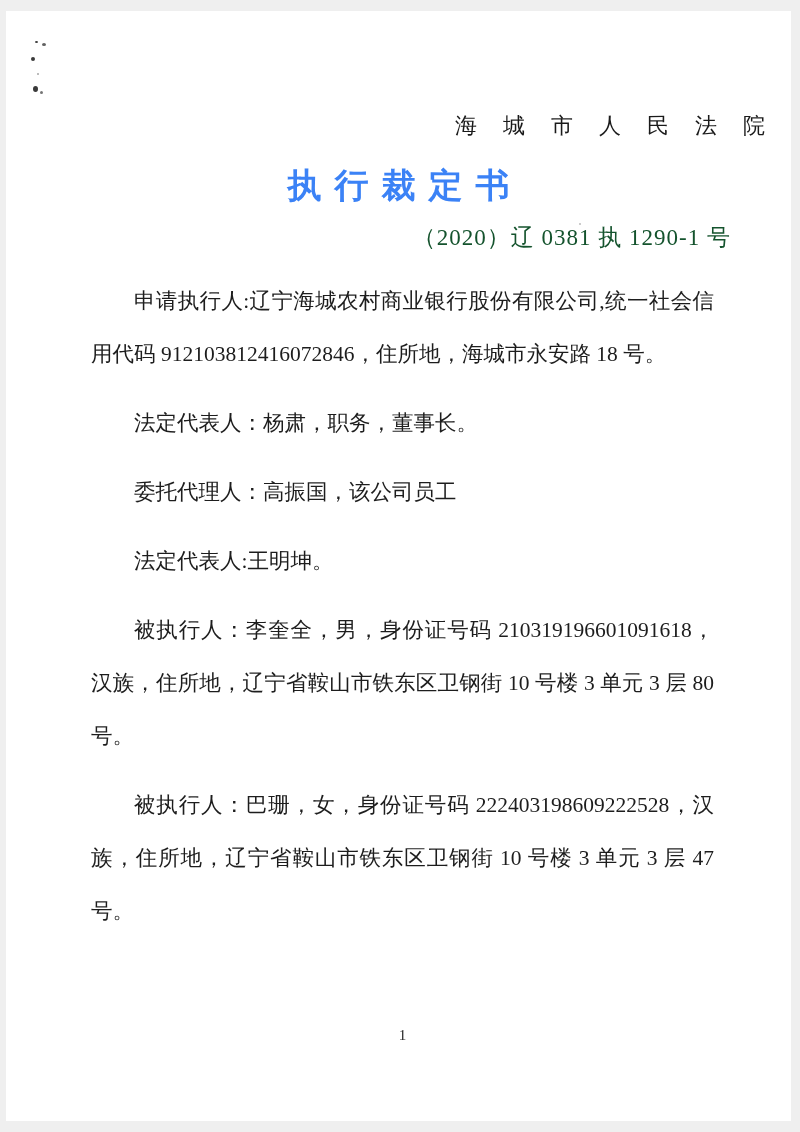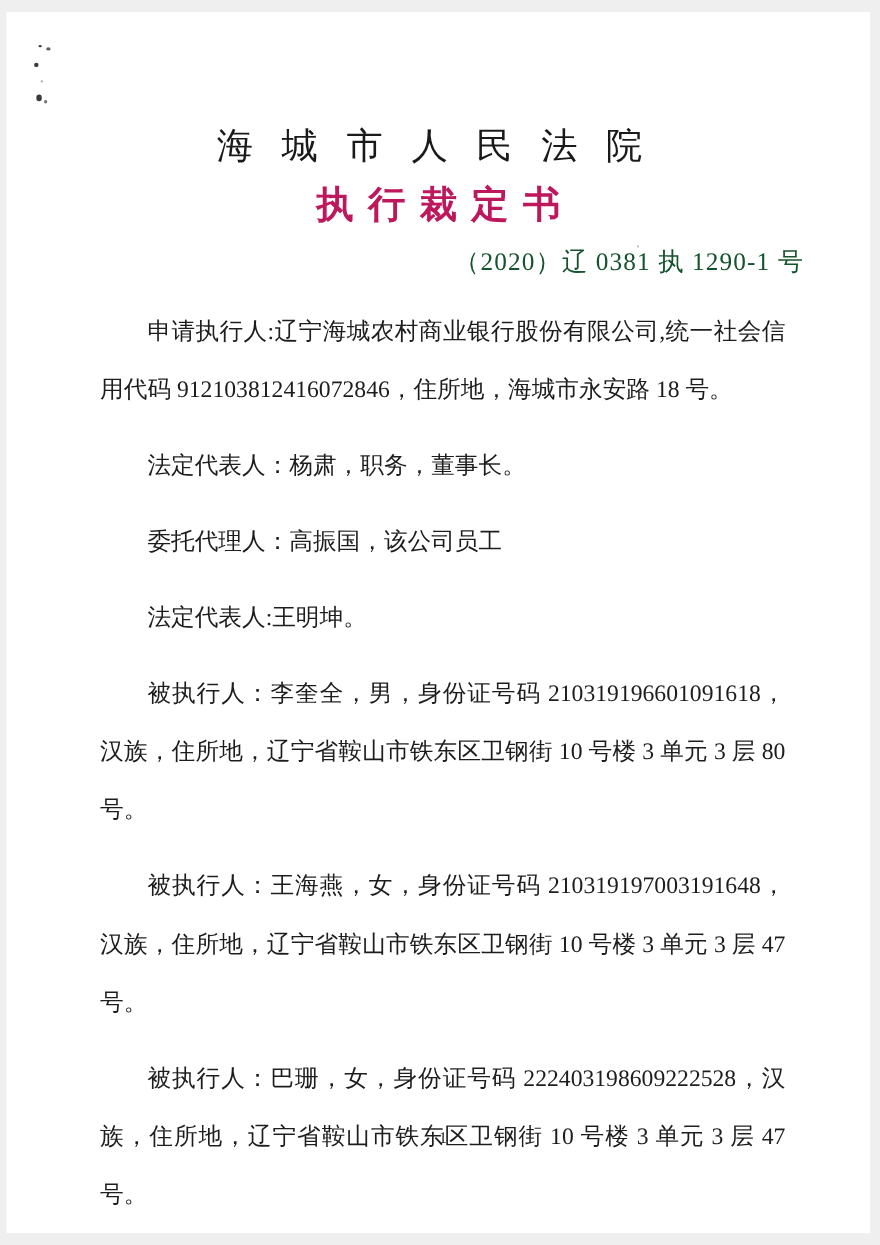--- a/index.html
+++ b/index.html
@@ -14,38 +14,38 @@
   .page {
     position: absolute;
     left: 6px; top: 11px;
     width: 785px; height: 1110px;
     background: #ffffff;
   }
   .court-name {
     position: absolute;
     top: 100px; left: 0; right: 0;
     margin: 0;
-    text-align: center;
-    font-size: 33px;
+    text-align: right;
+    font-size: 22px;
     font-weight: 500;
     letter-spacing: 26px;
     padding-left: 10px; 
     color: #1a1a1a;
     white-space: nowrap;
   }
   .doc-title {
     position: absolute;
     top: 152px; left: 0; right: 0;
     margin: 0;
     text-align: center;
     font-size: 34px;
     font-weight: bold;
     letter-spacing: 13px;
     padding-left: 13px;
-    color: #be185d;
+    color: #3b82f6;
     white-space: nowrap;
   }
   .case-number {
     position: absolute;
     top: 211px; right: 60px;
     font-size: 23px;
     color: #14532d;
     letter-spacing: 1px;
     margin-left: 36px;
   }
@@ -101,19 +101,18 @@
   <h2 class="doc-title">执行裁定书</h2>
 
   <div class="case-number">（2020）辽 0381 执 1290-1 号</div>
 
   <div class="doc-body">
     <p>申请执行人:辽宁海城农村商业银行股份有限公司,统一社会信用代码 912103812416072846，住所地，海城市永安路 18 号。</p>
     <p>法定代表人：杨肃，职务，董事长。</p>
     <p>委托代理人：高振国，该公司员工</p>
     <p>法定代表人:王明坤。</p>
     <p>被执行人：李奎全，男，身份证号码 210319196601091618，汉族，住所地，辽宁省鞍山市铁东区卫钢街 10 号楼 3 单元 3 层 80 号。</p>
-    <p>被执行人：王海燕，女，身份证号码 210319197003191648，汉族，住所地，辽宁省鞍山市铁东区卫钢街 10 号楼 3 单元 3 层 47 号。</p>
     <p>被执行人：巴珊，女，身份证号码 222403198609222528，汉族，住所地，辽宁省鞍山市铁东区卫钢街 10 号楼 3 单元 3 层 47 号。</p>
   </div>
 
   <div class="page-number">1</div>
 
 </div>
 
 </body></html>

